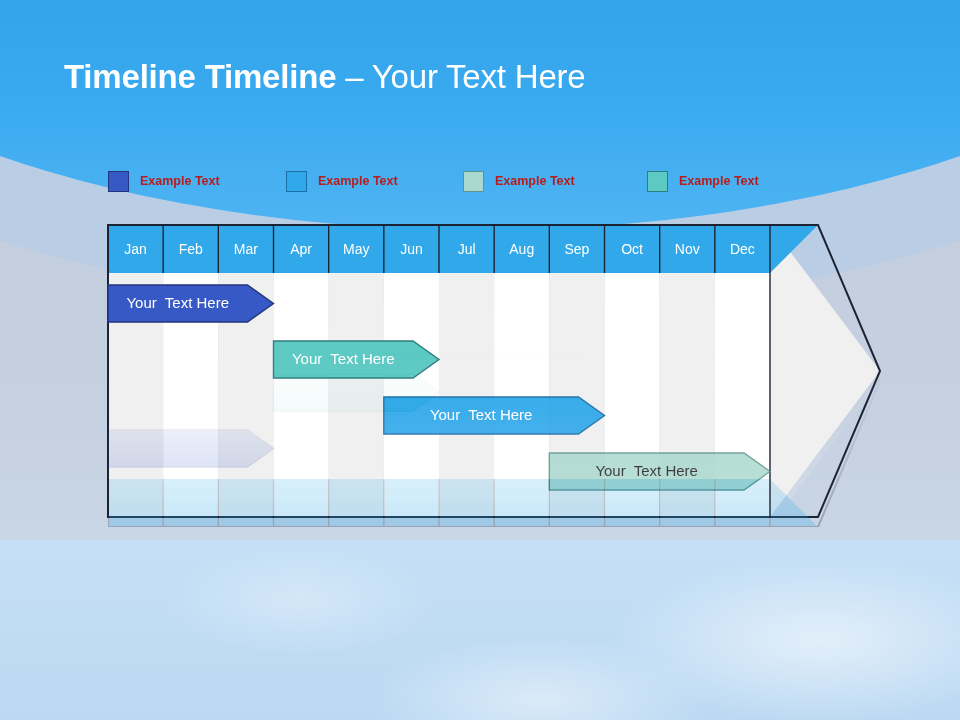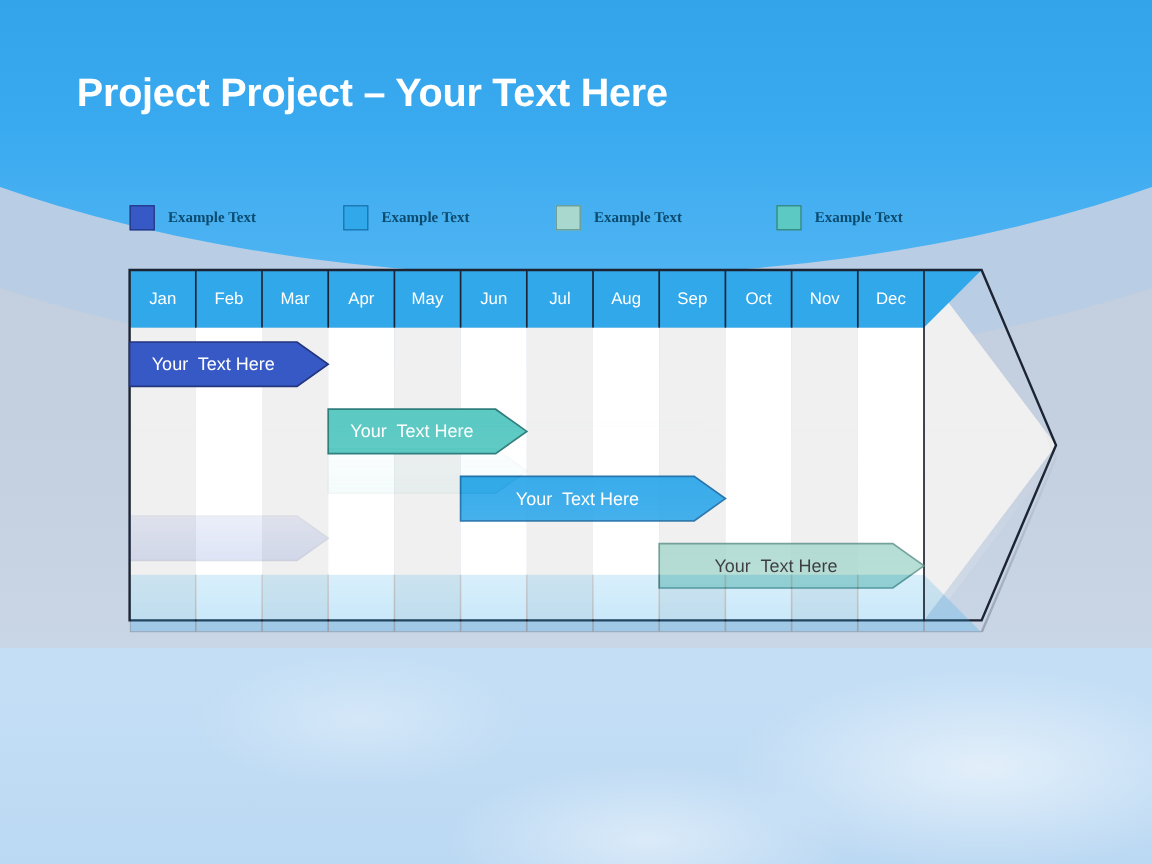--- a/index.html
+++ b/index.html
@@ -62,21 +62,21 @@
   .title {
     position: absolute;
     left: 64px;
     top: 58px;
     font-size: 33px;
     color: #ffffff;
     white-space: nowrap;
     letter-spacing: -0.2px;
   }
   .title .strong { font-weight: bold; }
-  .title .light  { font-weight: bold; }
+  .title .light  { font-weight: normal; }
 
   
   .legend {
     position: absolute;
     left: 108px;
     top: 167px;
     width: 700px;
     height: 30px;
   }
   .legend-item {
@@ -91,22 +91,21 @@
     width: 21px;
     height: 21px;
     box-sizing: border-box;
     border: 1px solid #2b3b57;
     flex: none;
   }
   .legend-label {
     margin-left: 11px;
     font-size: 12.5px;
     font-weight: bold;
-    color: #0c4a6e;
-    font-family: Liberation Serif, serif;
+    color: #b91c1c;
   }
 
   
   #chart {
     position: absolute;
     left: 108px;
     top: 225px;
     width: 775px;
     height: 292px;
   }
@@ -149,21 +148,21 @@
 <body>
 
 <div id="slide">
 
   <div class="bg-sky"></div>
   <div class="bg-panel"></div>
   <div class="bg-curve-light"></div>
   <div class="bg-curve-blue"></div>
 
   <div class="title">
-    <span class="strong">Project Project</span><span class="light"> – Your Text Here</span>
+    <span class="strong">Timeline Timeline</span><span class="light"> – Your Text Here</span>
   </div>
 
   <div class="legend" id="legend">
       <div class="legend-item" style="left: 0px;">
         <div class="legend-swatch" style="background: rgb(54, 89, 198); border-color: rgb(35, 53, 127);"></div>
         <div class="legend-label">Example Text</div>
       </div>
       <div class="legend-item" style="left: 178px;">
         <div class="legend-swatch" style="background: rgb(48, 168, 234); border-color: rgb(27, 110, 168);"></div>
         <div class="legend-label">Example Text</div>

